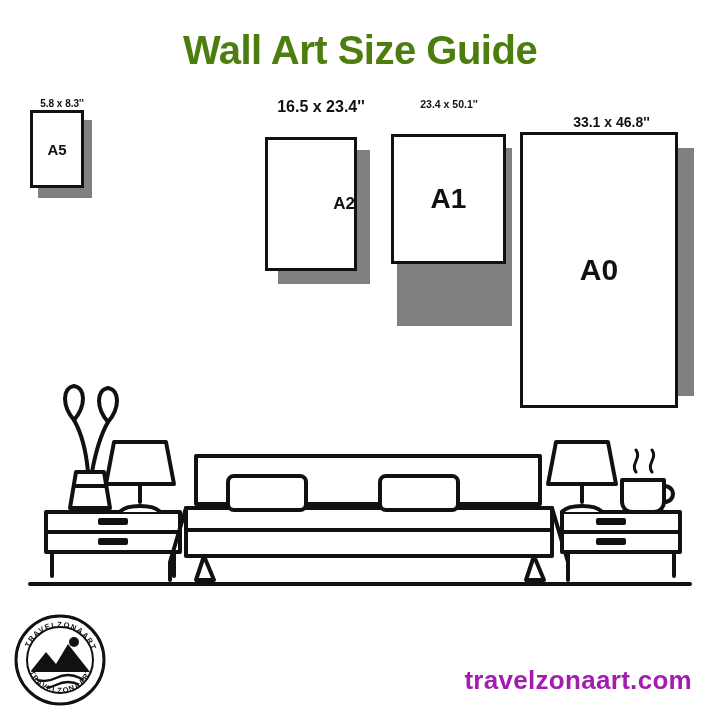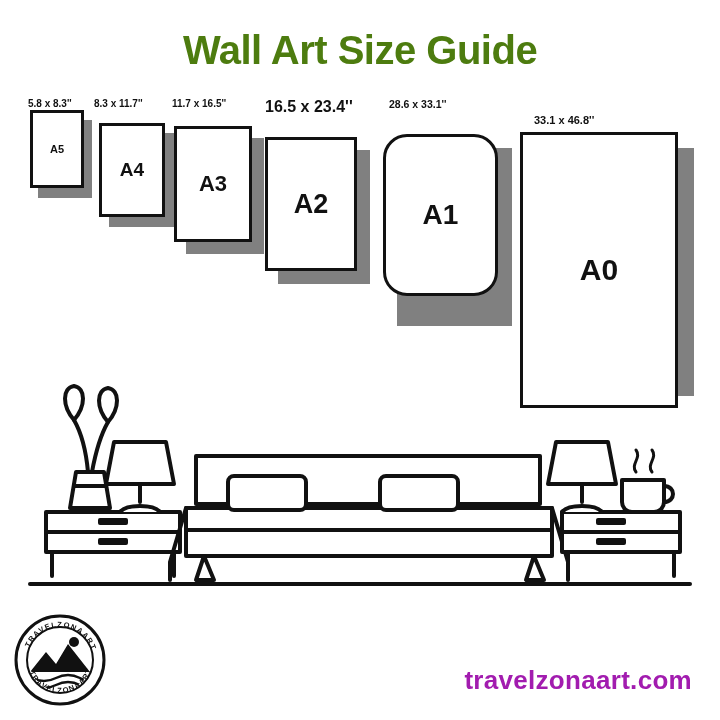--- a/index.html
+++ b/index.html
@@ -43,21 +43,21 @@
     height: 420px;
   }
   .frame-group {
     position: absolute;
   }
   .frame-dim {
     position: absolute;
     white-space: nowrap;
     font-weight: 700;
     color: #111111;
-    text-align: left;
+    text-align: center;
   }
   .frame-box {
     position: absolute;
     background: #ffffff;
     border: 3px solid #111111;
     box-sizing: border-box;
   }
   .frame-shadow {
     position: absolute;
     background: #808080;
@@ -108,58 +108,44 @@
 <div id="stage">
 
   <div class="title">Wall Art Size Guide</div>
 
   <div class="frames">
 
     <div class="frame-group" style="left:30px; top:110px; width:62px; height:90px;">
       <div class="frame-dim" style="left:-2px; top:-12px; width:68px; font-size:10px;">5.8 x 8.3''</div>
       <div class="frame-shadow" style="left:8px; top:10px; width:54px; height:78px;"></div>
       <div class="frame-box" style="left:0px; top:0px; width:54px; height:78px;">
-        <div class="frame-label" style="top:50%; font-size:11px;">A5</div>
-      </div>
-    </div>
-
-    <div class="frame-group" style="left:99px; top:110px; width:80px; height:120px;">
-      <div class="frame-dim" style="left:-5px; top:-12px; width:88px; font-size:10px;">8.3 x 11.7''</div>
-      <div class="frame-shadow" style="left:10px; top:23px; width:66px; height:94px;"></div>
-      <div class="frame-box" style="left:0px; top:13px; width:66px; height:94px;">
-        <div class="frame-label" style="top:50%; font-size:19px;">A4</div>
-      </div>
-    </div>
-
-    <div class="frame-group" style="left:174px; top:110px; width:100px; height:160px;">
-      <div class="frame-dim" style="left:-2px; top:-12px; width:104px; font-size:10px;">11.7 x 16.5''</div>
-      <div class="frame-shadow" style="left:12px; top:28px; width:78px; height:116px;"></div>
-      <div class="frame-box" style="left:0px; top:16px; width:78px; height:116px;">
-        <div class="frame-label" style="top:50%; font-size:22px;">A3</div>
-      </div>
-    </div>
+        <div class="frame-label" style="top:50%; font-size:15px;">A5</div>
+      </div>
+    </div>
+
+
 
     <div class="frame-group" style="left:265px; top:108px; width:115px; height:190px;">
       <div class="frame-dim" style="left:0px; top:-10px; width:112px; font-size:16px;">16.5 x 23.4''</div>
       <div class="frame-shadow" style="left:13px; top:42px; width:92px; height:134px;"></div>
       <div class="frame-box" style="left:0px; top:29px; width:92px; height:134px;">
-        <div class="frame-label" style="top:50%; font-size:27px;">A2</div>
+        <div class="frame-label" style="top:50%; font-size:17px;padding-left:33px;">A2</div>
       </div>
     </div>
 
     <div class="frame-group" style="left:383px; top:106px; width:140px; height:230px;">
-      <div class="frame-dim" style="left:6px; top:-8px; width:120px; font-size:10.5px;">28.6 x 33.1''</div>
+      <div class="frame-dim" style="left:6px; top:-8px; width:120px; font-size:10.5px;">23.4 x 50.1''</div>
       <div class="frame-shadow" style="left:14px; top:42px; width:115px; height:178px;"></div>
-      <div class="frame-box" style="left:0px; top:28px; width:115px; height:162px;border-radius:24px;">
+      <div class="frame-box" style="left:8px; top:28px; width:115px; height:130px;">
         <div class="frame-label" style="top:50%; font-size:28px;">A1</div>
       </div>
     </div>
 
     <div class="frame-group" style="left:520px; top:104px; width:190px; height:300px;">
-      <div class="frame-dim" style="left:14px; top:10px; width:155px; font-size:11px;">33.1 x 46.8''</div>
+      <div class="frame-dim" style="left:14px; top:10px; width:155px; font-size:14px;">33.1 x 46.8''</div>
       <div class="frame-shadow" style="left:16px; top:44px; width:158px; height:248px;"></div>
       <div class="frame-box" style="left:0px; top:28px; width:158px; height:276px;">
         <div class="frame-label" style="top:50%; font-size:30px;">A0</div>
       </div>
     </div>
 
   </div>
 
   <div class="scene">
     <svg width="720" height="230" viewBox="0 0 720 230">

